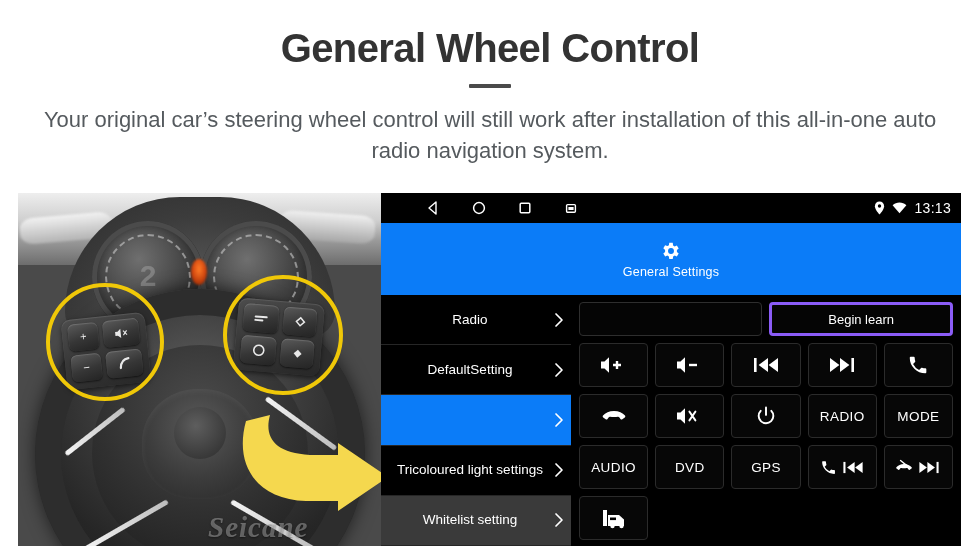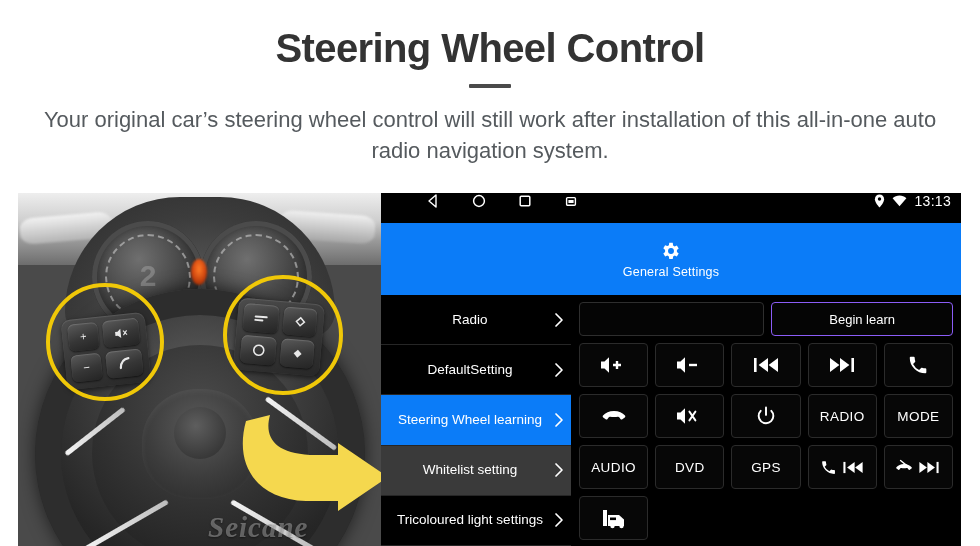--- a/index.html
+++ b/index.html
@@ -158,21 +158,21 @@
     text-shadow: 0 1px 2px rgba(0,0,0,.45);
     letter-spacing: 1px; white-space: nowrap;
     filter: blur(0.35px);
   }
 
   
   .unit { width: 580px; height: 353px; background:#000; position:relative; display:flex; flex-direction:column; }
 
   .statusbar {
     height: 30px; background:#000; position:relative;
-    display:flex; align-items:flex-start; color:#fff;
+    display:flex; align-items:center; color:#fff;
   }
   .sb-nav { display:flex; align-items:center; gap:30px; margin-left: 44px; }
   .sb-icon { width:16px; height:16px; display:block; }
   .sb-right { position:absolute; right:10px; display:flex; align-items:center; gap:7px; }
   .sb-time { font-size:14px; color:#fff; letter-spacing:.3px; }
 
   .tabs { height: 72px; display:flex; }
   .tab {
     flex:1; display:flex; flex-direction:column; align-items:center; justify-content:center;
     gap:3px; color:#fff; cursor:pointer;
@@ -195,40 +195,40 @@
   .chev { position:absolute; right:7px; top:50%; transform:translateY(-50%); width:10px; height:16px; }
 
   .panel { flex:1; background:#000; padding: 7px 8px 6px 8px; display:flex; flex-direction:column; gap:7px; }
   .row { display:flex; gap:7px; }
   .row.r1 { height: 34px; }
   .row.grid { flex:1; }
   .learn-input {
     flex: 1.02; background:#050505; border:1px solid #2e2e2e; border-radius:4px;
   }
   .learn-btn {
-    flex: 1; background:#050505; border:1px solid #8b5cf6; border-radius:4px;
+    flex: 1; background:#050505; border:3px solid #8b5cf6; border-radius:4px;
     color:#fff; font-size:13px; display:flex; align-items:center; justify-content:center;
     cursor:pointer;
   }
   .fb {
     flex:1; background:#070707; border:1px solid #2b2b2b; border-radius:4px;
     color:#fff; display:flex; align-items:center; justify-content:center;
     font-size:13.5px; letter-spacing:.4px; cursor:pointer; min-width:0;
   }
   .fb.empty { background:transparent; border-color:transparent; cursor:default; }
   .fb svg { display:block; }
   .fb .pair { display:flex; align-items:center; gap:4px; }
 </style>
 </head>
 <body>
 
 <div class="page">
 
   <div class="header">
-    <div class="page-title">Steering Wheel Control</div>
+    <div class="page-title">General Wheel Control</div>
     <div class="title-rule"></div>
     <div class="subtitle">Your original car’s steering wheel control will still work after installation of this all-in-one auto radio navigation system.</div>
   </div>
 
   <div class="strip">
 
     <div class="photo">
       <div class="ph-bg"></div>
       <div class="dash-top"></div>
       <div class="dash-left-vent"></div>
@@ -348,33 +348,32 @@
               <path d="M2 2 L8 8 L2 14" fill="none" stroke="#ffffff" stroke-width="1.7" stroke-linecap="round" stroke-linejoin="round"></path>
             </svg>
           </div>
           <div class="menu-item">
             <span>DefaultSetting</span>
             <svg class="chev" viewBox="0 0 10 16">
               <path d="M2 2 L8 8 L2 14" fill="none" stroke="#ffffff" stroke-width="1.7" stroke-linecap="round" stroke-linejoin="round"></path>
             </svg>
           </div>
           <div class="menu-item active" style="--accent:#0b7cf8">
-            <span>Steering Wheel learning</span>
             <svg class="chev" viewBox="0 0 10 16">
               <path d="M2 2 L8 8 L2 14" fill="none" stroke="#ffffff" stroke-width="1.7" stroke-linecap="round" stroke-linejoin="round"></path>
             </svg>
           </div>
-          <div class="menu-item dim">
-            <span>Whitelist setting</span>
+          <div class="menu-item">
+            <span>Tricoloured light settings</span>
             <svg class="chev" viewBox="0 0 10 16">
               <path d="M2 2 L8 8 L2 14" fill="none" stroke="#ffffff" stroke-width="1.7" stroke-linecap="round" stroke-linejoin="round"></path>
             </svg>
           </div>
-          <div class="menu-item">
-            <span>Tricoloured light settings</span>
+          <div class="menu-item dim">
+            <span>Whitelist setting</span>
             <svg class="chev" viewBox="0 0 10 16">
               <path d="M2 2 L8 8 L2 14" fill="none" stroke="#ffffff" stroke-width="1.7" stroke-linecap="round" stroke-linejoin="round"></path>
             </svg>
           </div>
         </div>
 
         <div class="panel">
 
           <div class="row r1">
             <div class="learn-input">

